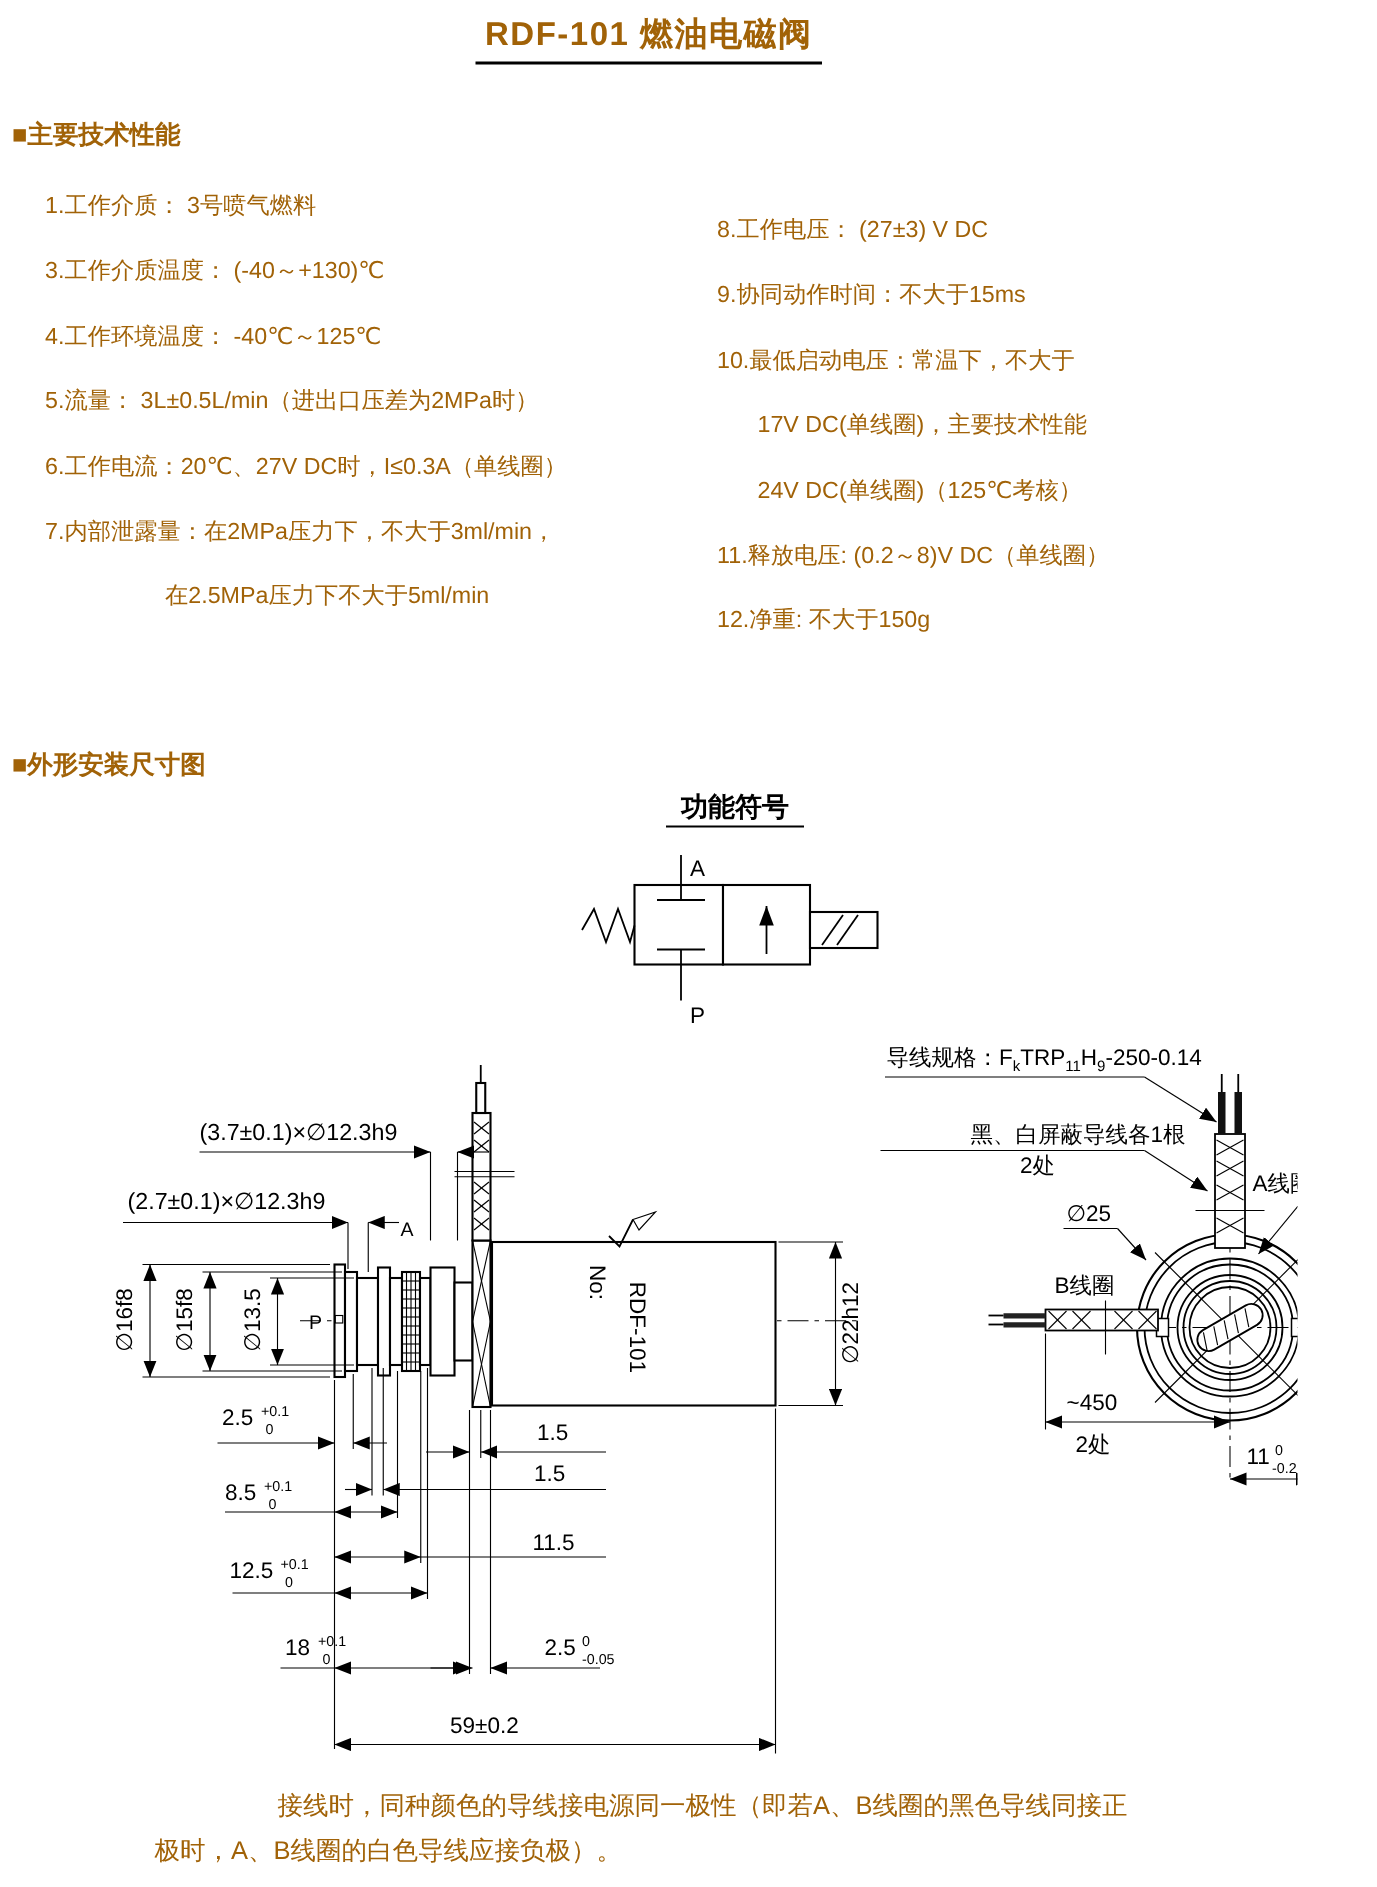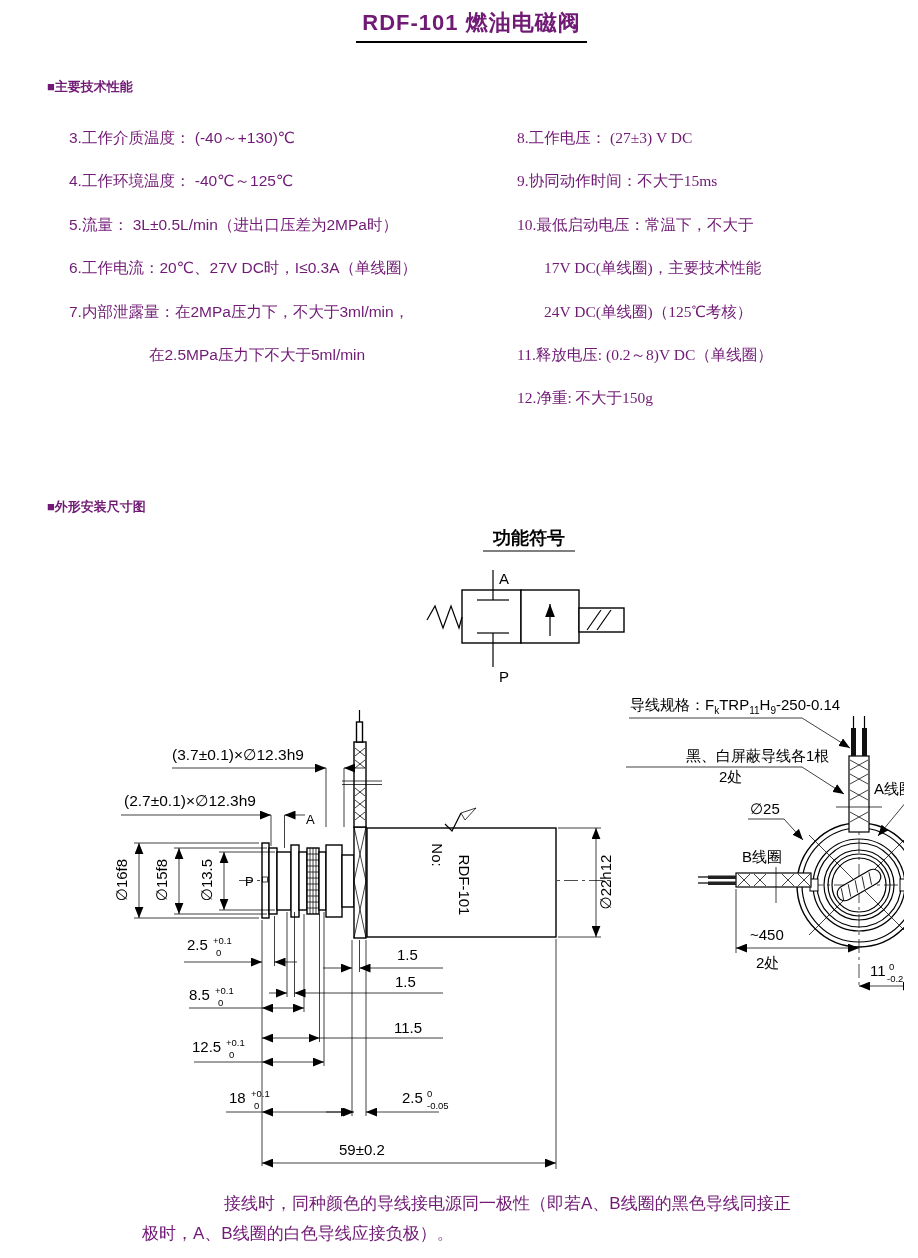--- a/index.html
+++ b/index.html
@@ -1,21 +1,21 @@
 <!DOCTYPE html>
 <html><head>
 <meta charset="utf-8">
 <style>
   html,body{margin:0;padding:0;background:#fff;}
   .page{position:relative;width:865px;height:1258px;background:#ffffff;
-        font-family:"Liberation Sans","DejaVu Sans",sans-serif;color:#701a75;overflow:hidden;margin-left:39px;}
+        font-family:"Liberation Sans","DejaVu Sans",sans-serif;color:#a16207;overflow:hidden;}
   .title{position:absolute;top:8px;left:0;width:100%;text-align:center;
          font-size:22px;font-weight:bold;letter-spacing:1px;}
   .title span{display:inline-block;border-bottom:2px solid #000;padding:0 6px 3px;}
-  .sec-heading{position:absolute;left:8px;font-size:13px;font-weight:bold;white-space:nowrap;}
+  .sec-heading{position:absolute;left:8px;font-size:17px;font-weight:bold;white-space:nowrap;}
   .specs{position:absolute;font-size:15.5px;line-height:43.4px;white-space:nowrap;}
   .specs .row{height:43.4px;}
   .ind-l{padding-left:80px;}
   .ind-r{padding-left:27px;}
   .foot{position:absolute;font-size:17px;white-space:nowrap;}
   svg{position:absolute;overflow:visible;}
   svg text{fill:#000;font-family:"Liberation Sans","DejaVu Sans",sans-serif;}
   .outline{fill:#fff;stroke:#000;stroke-width:1.4;}
   .thin{stroke:#000;stroke-width:0.75;fill:none;}
   .med{stroke:#000;stroke-width:1.2;fill:none;}
@@ -26,29 +26,30 @@
 
 <div class="page">
 
   <div class="title">
     <span>RDF-101 燃油电磁阀</span>
   </div>
 
   <div class="sec-heading" style="top:78px;">■主要技术性能</div>
 
   <div class="specs" style="left:30px;top:116px;">
+    <div class="row">1.工作介质： 3号喷气燃料</div>
     <div class="row">3.工作介质温度： (-40～+130)℃</div>
     <div class="row">4.工作环境温度： -40℃～125℃</div>
     <div class="row">5.流量： 3L±0.5L/min（进出口压差为2MPa时）</div>
     <div class="row">6.工作电流：20℃、27V DC时，I≤0.3A（单线圈）</div>
     <div class="row">7.内部泄露量：在2MPa压力下，不大于3ml/min，</div>
     <div class="row ind-l">在2.5MPa压力下不大于5ml/min</div>
   </div>
 
-  <div class="specs" style="left:478px;top:116px;font-family:Liberation Serif, serif;">
+  <div class="specs" style="left:478px;top:132px;">
     <div class="row">8.工作电压： (27±3) V DC</div>
     <div class="row">9.协同动作时间：不大于15ms</div>
     <div class="row">10.最低启动电压：常温下，不大于</div>
     <div class="row ind-r">17V DC(单线圈)，主要技术性能</div>
     <div class="row ind-r">24V DC(单线圈)（125℃考核）</div>
     <div class="row">11.释放电压: (0.2～8)V DC（单线圈）</div>
     <div class="row">12.净重: 不大于150g</div>
   </div>
 
   <div class="sec-heading" style="top:498px;font-family:Liberation Mono, monospace;">■外形安装尺寸图</div>

